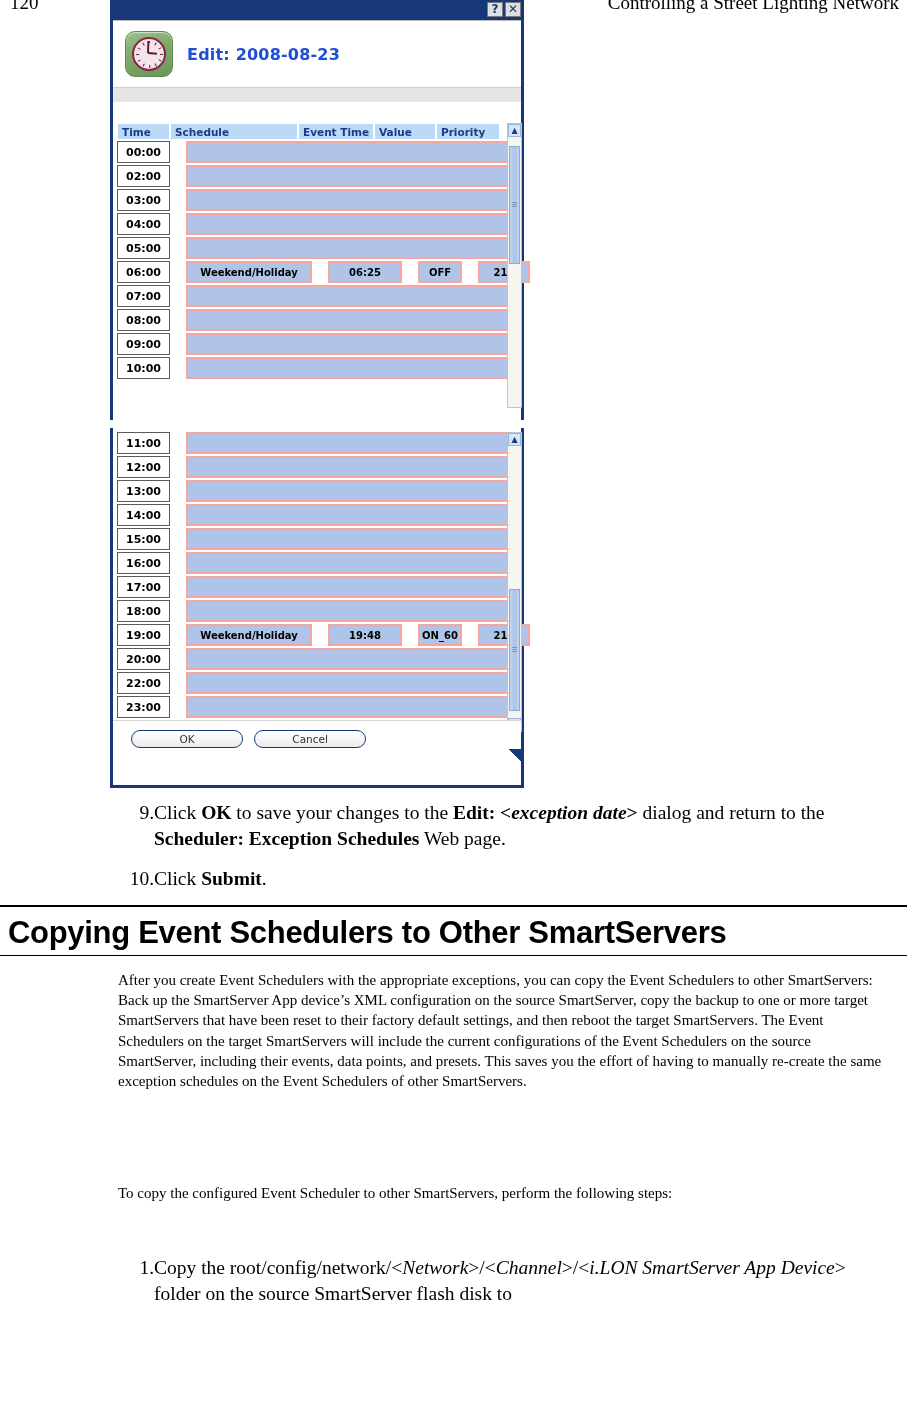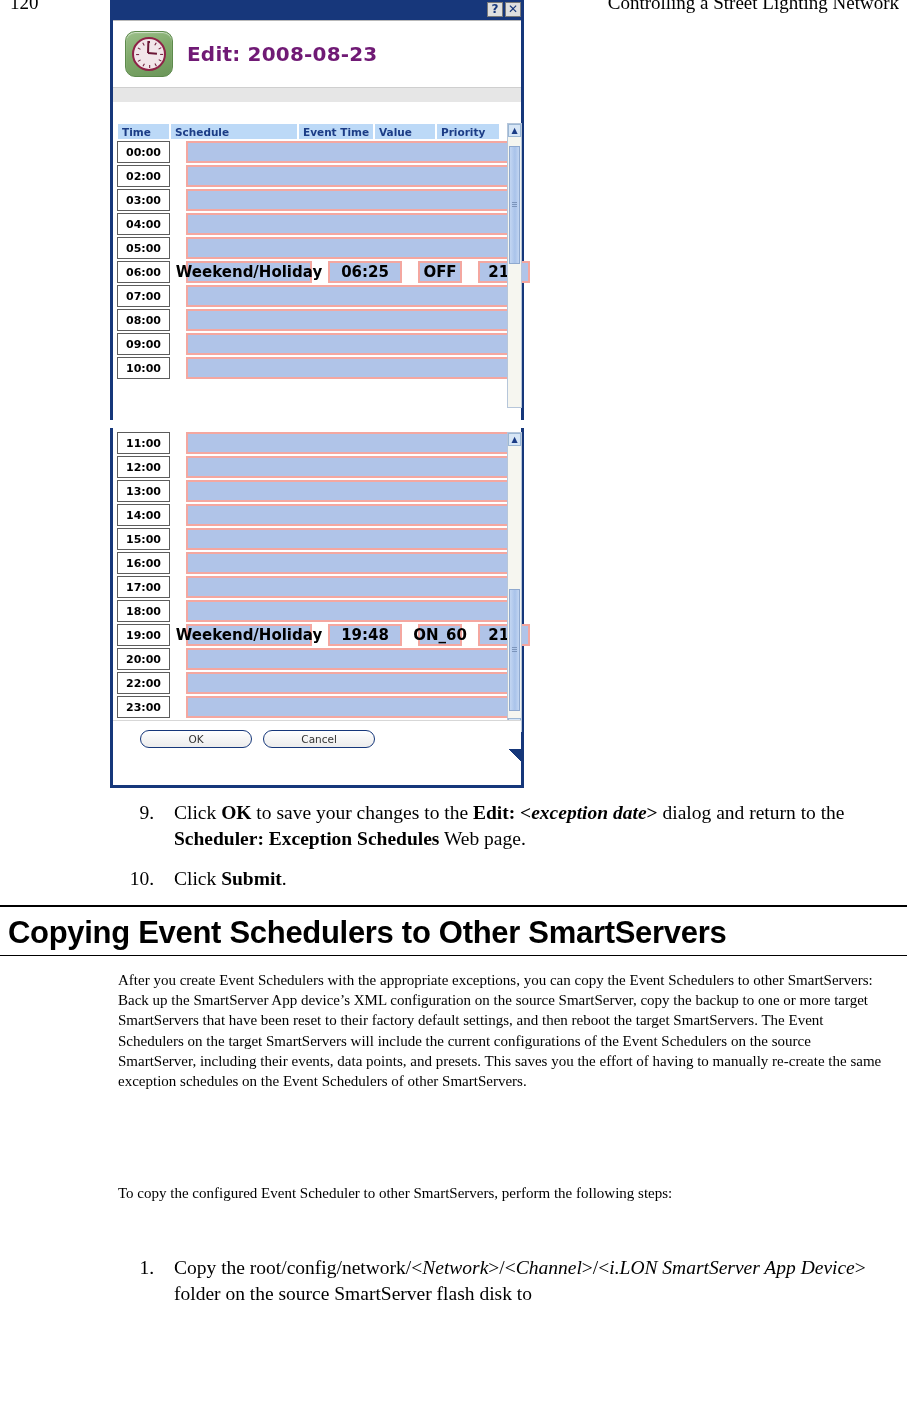--- a/index.html
+++ b/index.html
@@ -105,22 +105,22 @@
   }
   .clock-ticks i {
     position: absolute; left: 50%; top: 1.5px;
     width: 1.2px; height: 2.6px; background: #6b1736;
     transform-origin: 50% 13.5px;
     display: block;
   }
   .hdr-title {
     margin-left: 14px;
     font-family: "DejaVu Sans", sans-serif;
-    font-size: 20px; font-weight: bold;
-    color: #701a75;
+    font-size: 16px; font-weight: bold;
+    color: #1d4ed8;
     letter-spacing: .2px;
   }
 
   .toolbar-strip {
     height: 14px;
     background: #e6e6e6;
     border-top: 1px solid #cfcfcf;
     border-bottom: 1px solid #ffffff;
   }
   .spacer-white { height: 20px; background: #fff; }
@@ -165,21 +165,21 @@
     font-size: 11px; font-weight: bold;
     color: #000;
     display: flex; align-items: center; justify-content: center;
     font-family: "DejaVu Sans", sans-serif;
   }
   .cell-data {
     border: 2px solid #f4a7a0;
     background: #b0c4e8;
     box-sizing: border-box;
     margin-left: 16px;
-    font-size: 15px; font-weight: bold;
+    font-size: 10px; font-weight: bold;
     color: #000;
     display: flex; align-items: center; justify-content: center;
     font-family: "DejaVu Sans", sans-serif;
   }
   .cell-blank { flex: 1 1 auto; }
   .d-sched  { width: 126px; flex: none; }
   .d-etime  { width: 74px; flex: none; }
   .d-value  { width: 44px; flex: none; }
   .d-prio   { width: 52px; flex: none; }
 
@@ -216,21 +216,21 @@
     background: repeating-linear-gradient(to bottom,#7c95bb 0 1px,transparent 1px 2px);
   }
 
   
   .btn-strip {
     position: relative;
     height: 33px;
     border-top: 1px solid #d7d7d7;
     background: #ffffff;
     padding-top: 7px;
-    padding-left: 27px;
+    padding-left: 18px;
   }
   .dlg-btn {
     display: inline-block;
     width: 112px; height: 18px;
     border: 1px solid #16377a;
     border-radius: 9px;
     background: linear-gradient(#ffffff,#ececec);
     font-family: "DejaVu Sans", sans-serif;
     font-size: 10.5px;
     color: #333;
@@ -256,21 +256,21 @@
   .step {
     position: relative;
     font-family: "Liberation Serif", serif;
     font-size: 19.5px;
     line-height: 1.34;
   }
   .step .num {
     position: absolute; left: 0; top: 0;
     width: 36px; text-align: right;
   }
-  .step .txt { display: block; margin-left: 56px; }
+  .step .txt { display: block; margin-left: 36px; }
   i, .i { font-style: italic; }
 
   .rule {
     position: absolute; left: 0; width: 907px; height: 2px; background: #000;
   }
   h1.section {
     position: absolute; left: 8px;
     margin: 0; padding: 0;
     font-family: "Liberation Sans", sans-serif;
     font-size: 31px;

